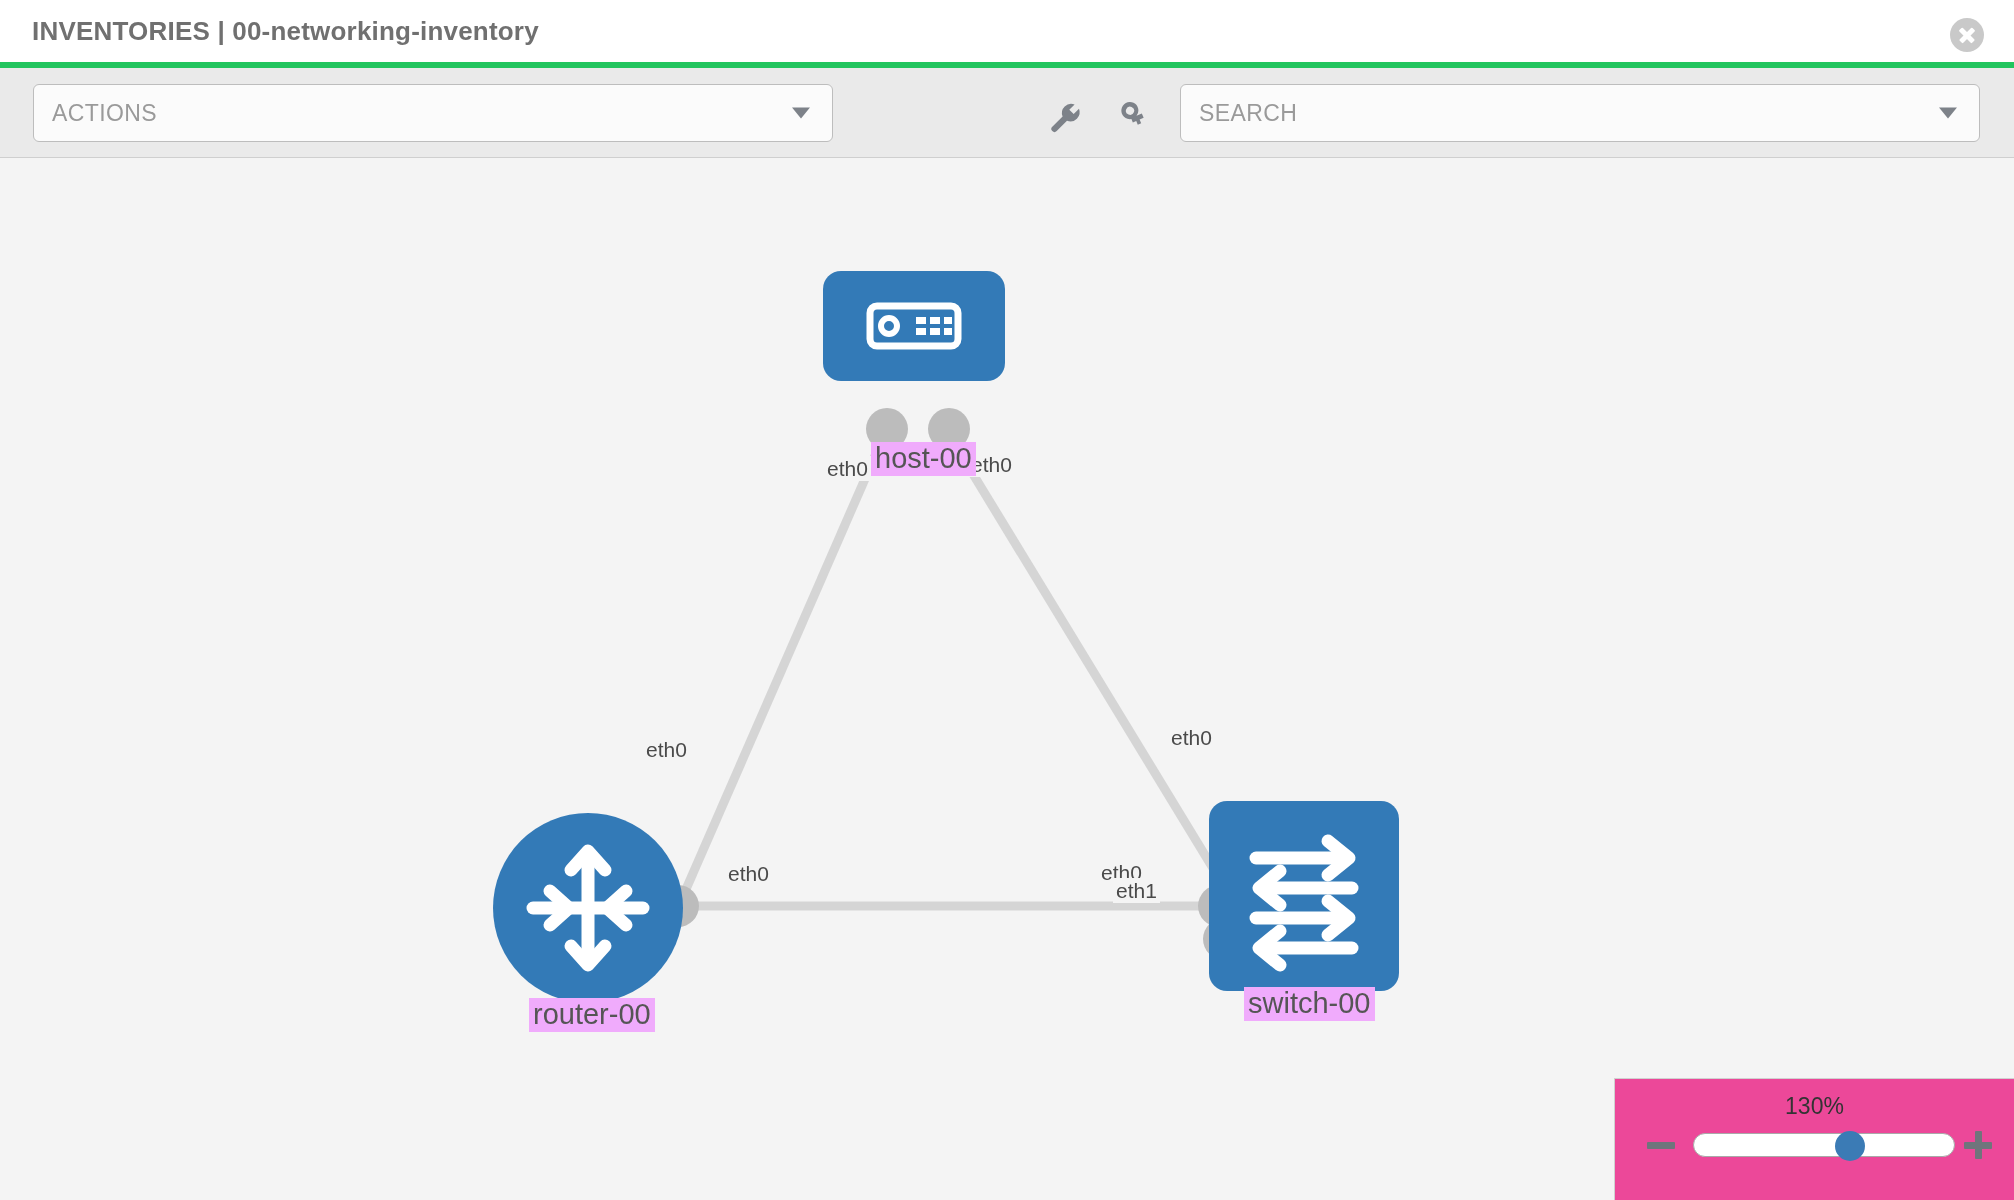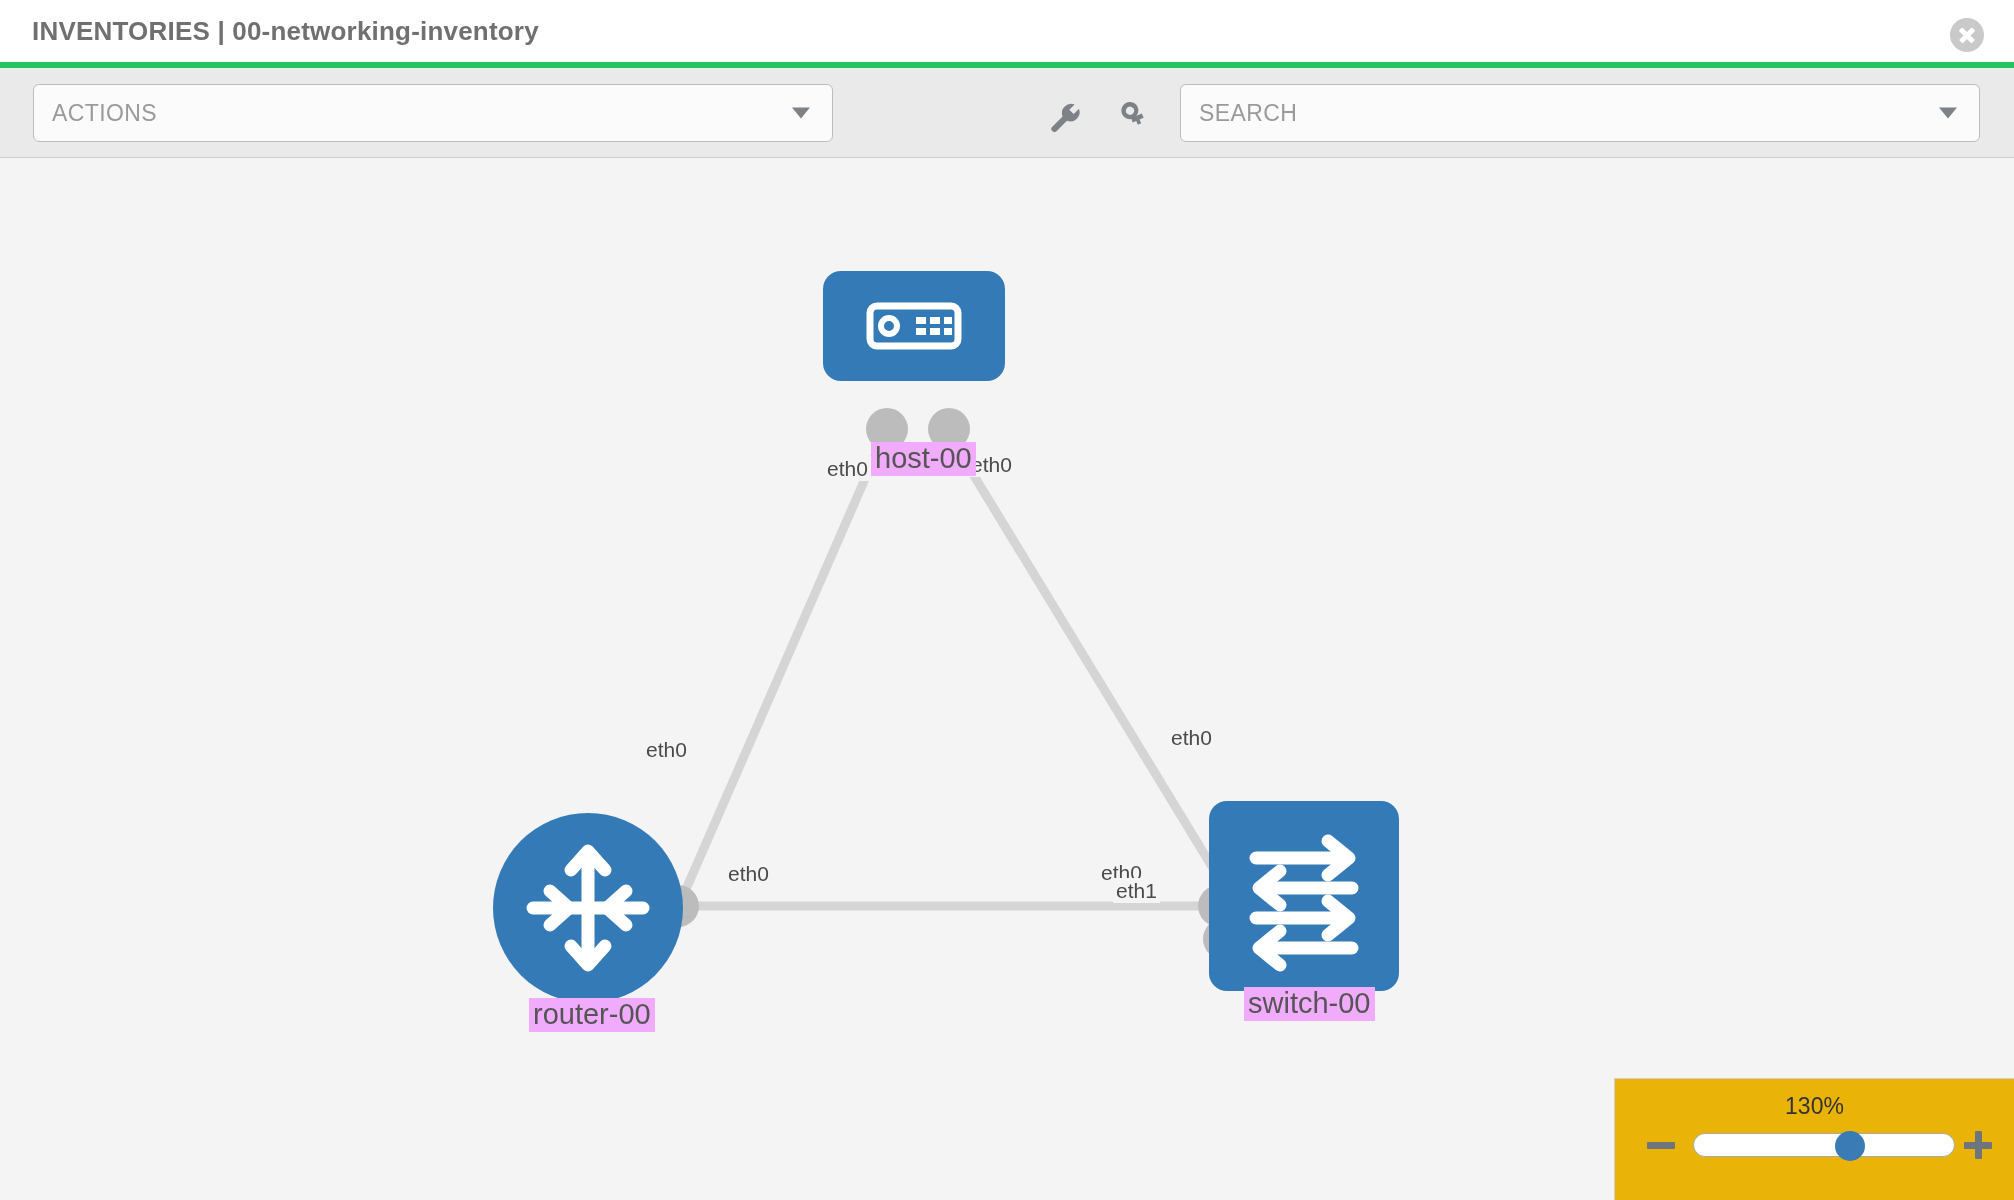--- a/index.html
+++ b/index.html
@@ -172,21 +172,21 @@
     border-radius: 50%;
   }
 
   
   .zoom-panel {
     position: absolute;
     right: 0;
     bottom: 0;
     width: 400px;
     height: 122px;
-    background: #eab308;
+    background: #ec4899;
     border: 1px solid #d0d0d0;
     border-right: none;
     border-bottom: none;
     box-sizing: border-box;
   }
   .zoom-pct {
     position: absolute;
     top: 14px;
     left: 0; right: 0;
     text-align: center;

